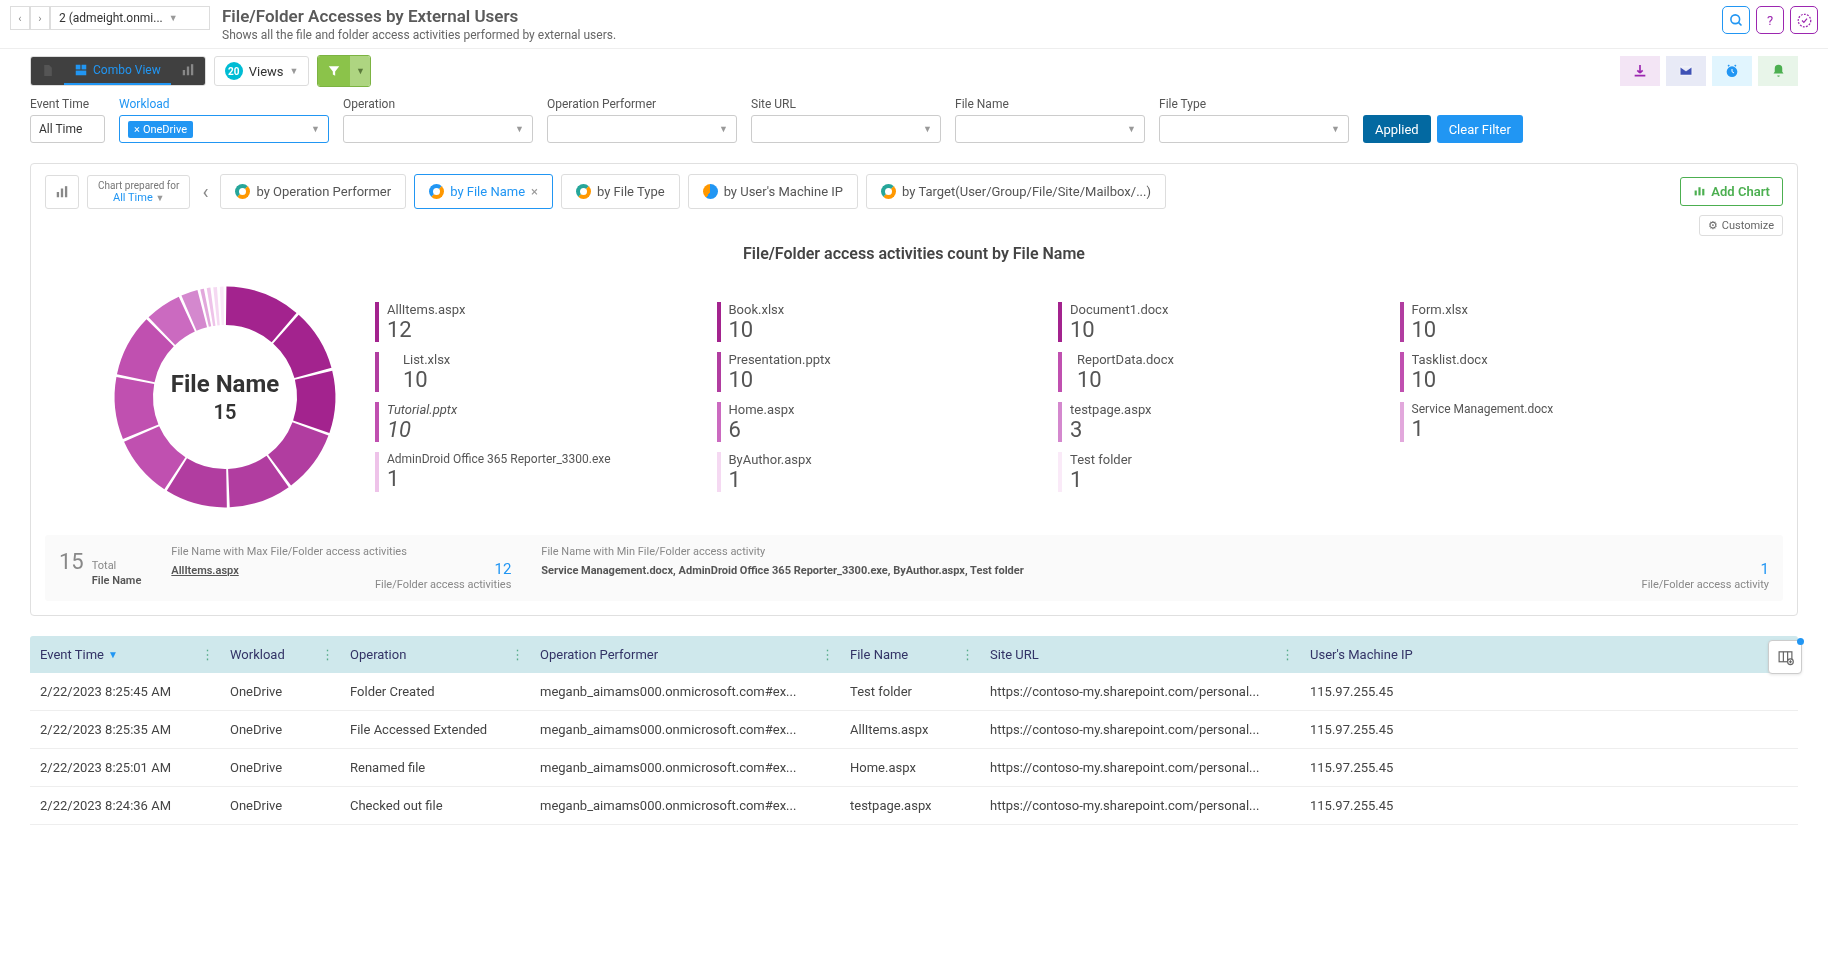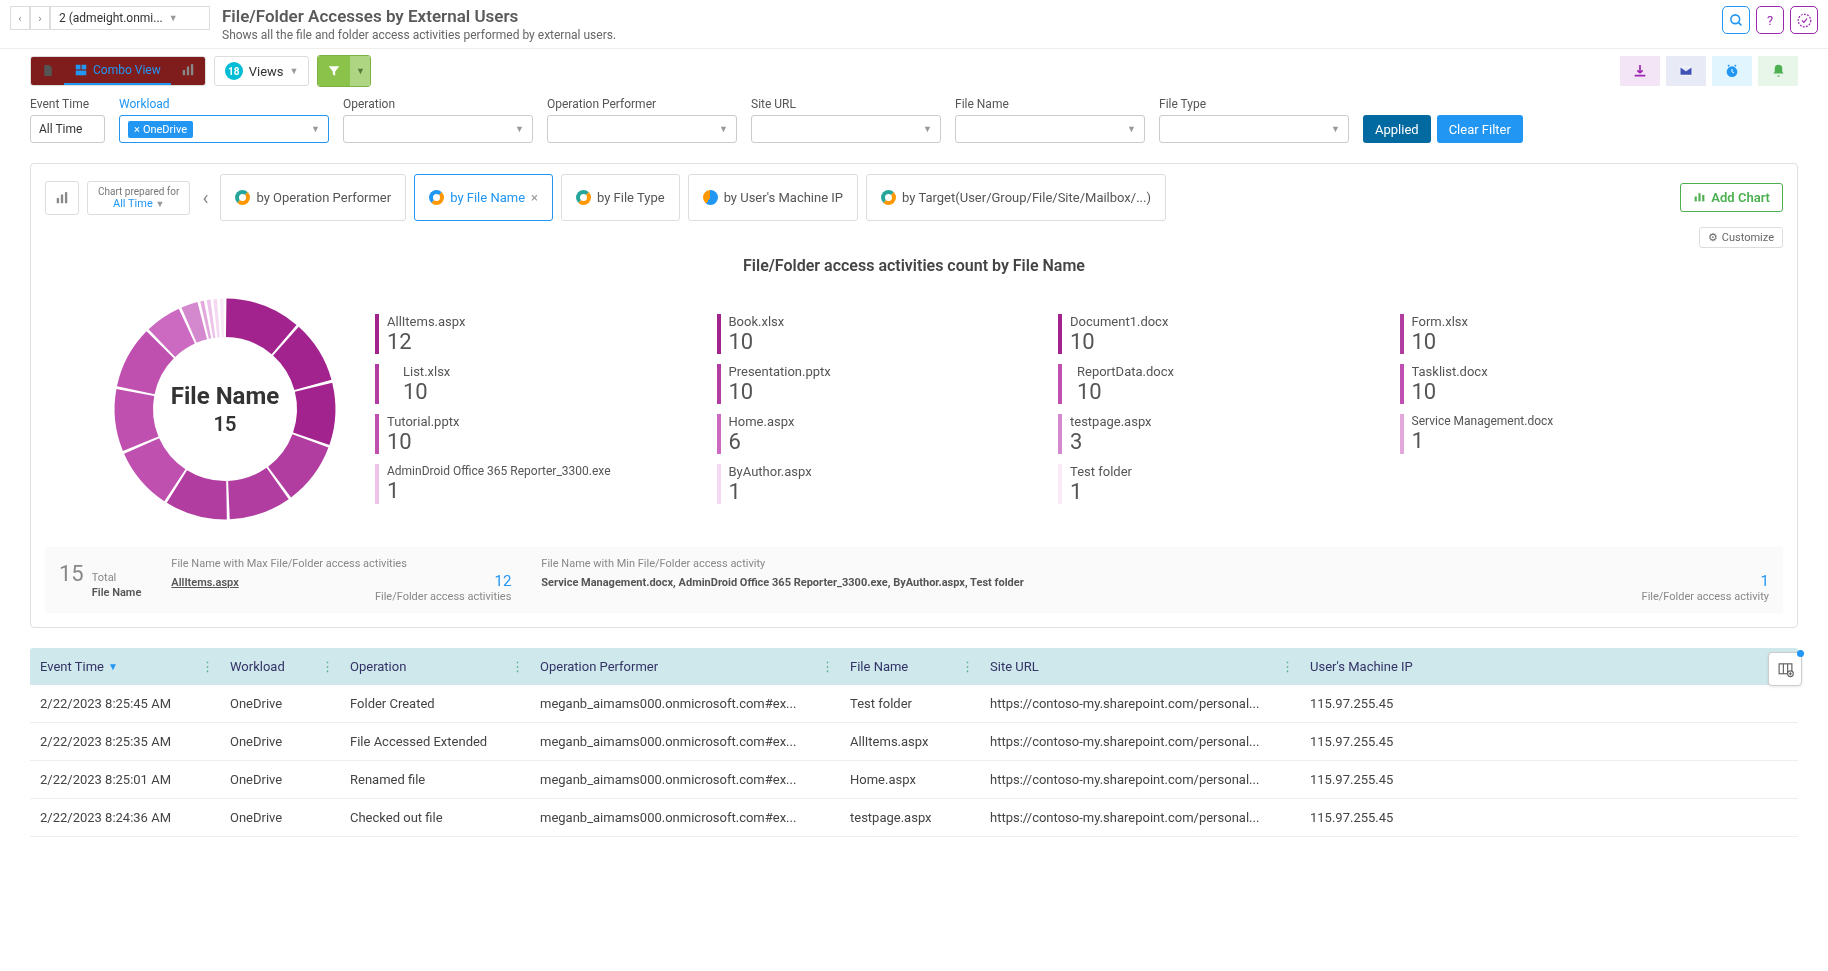--- a/index.html
+++ b/index.html
@@ -10,21 +10,21 @@
 .title-wrap{margin-left:12px}
 .title{font-size:17px;font-weight:600;color:#5a5a5a}
 .sub{font-size:12px;color:#666;margin-top:2px}
 .top-actions{margin-left:auto;display:flex;gap:6px}
 .sq{width:28px;height:28px;border:1px solid;border-radius:5px;display:flex;align-items:center;justify-content:center;cursor:pointer;background:#fff}
 .sq.blue{border-color:#2196f3;color:#2196f3}
 .sq.purple{border-color:#9c27b0;color:#9c27b0}
 
 .toolbar{display:flex;align-items:center;padding:6px 30px;gap:8px}
 .tb-grp{display:flex;border:1px solid #ddd;border-radius:3px;overflow:hidden}
-.tb-btn{padding:6px 10px;display:flex;gap:5px;cursor:pointer;font-size:12px;background:#7f1d1d}
+.tb-btn{padding:6px 10px;display:flex;gap:5px;cursor:pointer;font-size:12px;background:#404040}
 .tb-btn.active{color:#2196f3;border-bottom:2px solid #2196f3}
 .views-btn{border:1px solid #ddd;border-radius:3px;padding:5px 10px;display:flex;align-items:center;gap:6px;cursor:pointer}
 .badge-round{background:#00bcd4;color:#fff;width:18px;height:18px;border-radius:50%;display:inline-flex;align-items:center;justify-content:center;font-size:10px;font-weight:700}
 .filter-btn{width:32px;height:30px;display:flex;align-items:center;justify-content:center;cursor:pointer}
 .filter-grp{display:flex;border:1px solid #7cb342;border-radius:3px;overflow:hidden}
 .filter-grp .filter-btn:first-child{background:#8bc34a}
 .filter-grp .filter-btn:last-child{background:#aed581;width:20px}
 .right-tools{margin-left:auto;display:flex;gap:6px}
 .rt{width:40px;height:30px;display:flex;align-items:center;justify-content:center;cursor:pointer;font-size:16px}
 .rt.dl{background:#f3e5f5;color:#9c27b0}
@@ -44,21 +44,21 @@
 .btn{height:28px;padding:0 12px;border:none;border-radius:3px;color:#fff;cursor:pointer;font-size:13px}
 .btn.green{background:#0369a1}
 .btn.blue{background:#2196f3}
 
 .chart-area{margin:8px 30px;border:1px solid #e0e0e0;border-radius:4px;padding:10px 14px 14px}
 .chart-tabs{display:flex;align-items:center;gap:8px}
 .ct-icon{width:34px;height:34px;border:1px solid #ddd;border-radius:3px;display:flex;align-items:center;justify-content:center;cursor:pointer}
 .ct-prep{border:1px solid #ddd;border-radius:3px;padding:4px 10px;text-align:center;font-size:10px;color:#777}
 .ct-prep .v{color:#2196f3;font-size:11px}
 .chev{font-size:20px;color:#888;cursor:pointer;padding:0 4px}
-.ctab{border:1px solid #ddd;border-radius:3px;padding:15px 14px;display:flex;align-items:center;gap:6px;cursor:pointer;font-size:13px;color:#555}
+.ctab{border:1px solid #ddd;border-radius:3px;padding:9px 14px;display:flex;align-items:center;gap:6px;cursor:pointer;font-size:13px;color:#555}
 .ctab.active{border-color:#2196f3;color:#2196f3}
 .ctab .ring{width:15px;height:15px;border-radius:50%;border:4px solid}
 .ring.teal{border-color:#26a69a #ff9800 #ff9800 #26a69a}
 .ring.blue{border-color:#2196f3 #ff9800 #ff9800 #2196f3}
 .pie-ico{width:15px;height:15px;border-radius:50%;background:conic-gradient(#2196f3 0 60%,#ff9800 60% 100%)}
 .add-chart{margin-left:auto;border:1px solid #4caf50;color:#4caf50;border-radius:3px;padding:6px 12px;cursor:pointer;font-weight:600;display:flex;gap:5px;align-items:flex-start}
 .customize{margin-left:auto;border:1px solid #ddd;padding:3px 8px;font-size:11px;color:#666;cursor:pointer;border-radius:3px;margin-top:6px;display:inline-flex;gap:4px}
 .chart-title{text-align:center;font-size:16px;font-weight:600;color:#444;margin:8px 0 14px}
 .chart-body{display:flex;gap:30px;align-items:center;padding:0 60px}
 .donut-wrap{position:relative;width:240px;height:240px;flex-shrink:0}
@@ -139,21 +139,21 @@
       </div>
     <div class="tb-btn">
         <svg width="14" height="14" viewBox="0 0 24 24" fill="#888">
           <rect x="3" y="12" width="4" height="9"></rect>
           <rect x="10" y="6" width="4" height="15"></rect>
           <rect x="17" y="2" width="4" height="19"></rect>
         </svg>
       </div>
   </div>
   <div class="views-btn">
-    <span class="badge-round">18</span>
+    <span class="badge-round">20</span>
     <span>Views</span>
     <span class="car">▼</span>
   </div>
   <div class="filter-grp">
     <div class="filter-btn">
         <svg width="14" height="14" viewBox="0 0 24 24" fill="#fff">
           <path d="M3 4h18l-7 9v7l-4-2v-5z"></path>
         </svg>
       </div>
     <div class="filter-btn">
@@ -339,21 +339,21 @@
           <div class="ct">10</div>
         </div>
         <div class="litem" style="border-color: rgb(192, 80, 176); padding-left: 15px;">
           <div class="nm">ReportData.docx</div>
           <div class="ct">10</div>
         </div>
         <div class="litem" style="border-color: rgb(192, 80, 176);">
           <div class="nm">Tasklist.docx</div>
           <div class="ct">10</div>
         </div>
-        <div class="litem" style="border-color: rgb(192, 80, 176);">
+        <div class="litem" style="border-color: rgb(192, 80, 176); font-style: italic;">
           <div class="nm">Tutorial.pptx</div>
           <div class="ct">10</div>
         </div>
         <div class="litem" style="border-color: rgb(203, 106, 192);">
           <div class="nm">Home.aspx</div>
           <div class="ct">6</div>
         </div>
         <div class="litem" style="border-color: rgb(212, 136, 206);">
           <div class="nm">testpage.aspx</div>
           <div class="ct">3</div>

